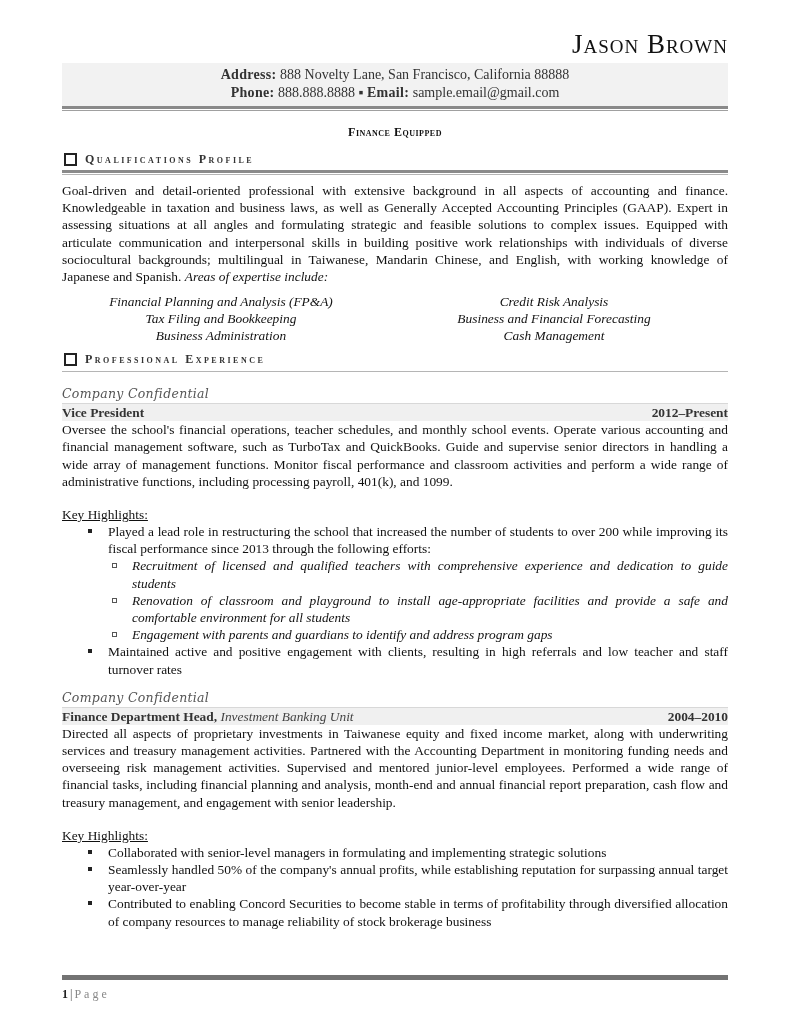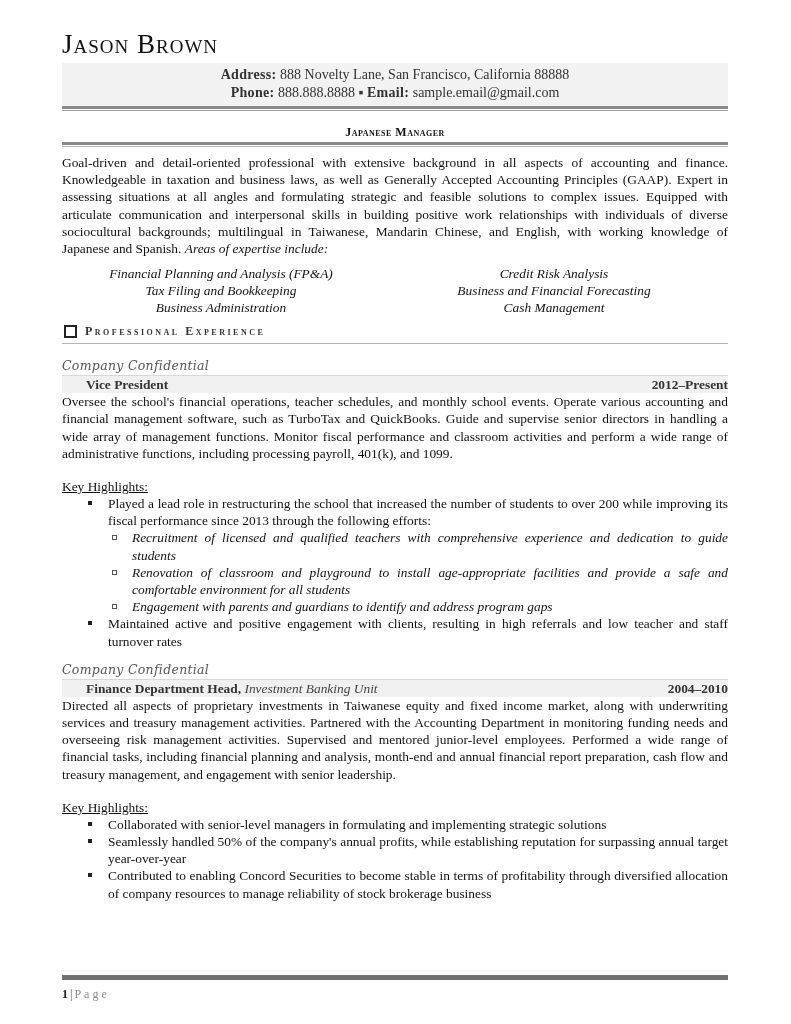--- a/index.html
+++ b/index.html
@@ -4,21 +4,21 @@
   <style>
     html, body { margin: 0; padding: 0; background: #ffffff; }
     body {
       width: 791px; height: 1024px; position: relative; overflow: hidden;
       font-family: "Liberation Serif", "DejaVu Serif", serif;
       color: #111;
     }
     .page { position: absolute; left: 62px; top: 0; width: 666px; }
 
     .name {
-      text-align: left; font-size: 27px; letter-spacing: 1px;
+      text-align: right; font-size: 27px; letter-spacing: 1px;
       margin-top: 28px; height: 32px; line-height: 32px; color: #111;
       font-variant: small-caps;
     }
     .contact {
       background: #f2f2f2; margin-top: 3px; padding: 3px 0 4px 0;
       text-align: center; font-size: 14px; line-height: 18px; color: #333;
     }
     .contact b { color: #333; letter-spacing: 0.3px; }
     .double-rule { border-top: 3px solid #8a8a8a; margin-top: 0; }
     .double-rule-thin { border-top: 1px solid #a0a0a0; margin-top: 1px; }
@@ -50,21 +50,21 @@
     .expertise .col.left { flex: 0 0 318px; }
 
     .company {
       font-style: italic; color: #555; font-size: 13.4px; margin-top: 14px; height: 17px;
       letter-spacing: 0.3px; font-family: "DejaVu Serif", serif; font-size: 12.5px;
     }
     .role-bar {
       background: #f0f0f0; border-top: 1px solid #d8d8d8;
       display: flex; justify-content: space-between; font-size: 13.4px; height: 17px; line-height: 17px;
     }
-    .role-bar .role { font-weight: bold; color: #333; margin-left: 24px; }
+    .role-bar .role { font-weight: bold; color: #333; }
     .role-bar .unit { font-style: italic; font-weight: normal; color: #444; }
     .role-bar .dates { color: #333; font-weight: bold; }
     p.desc { margin: 0; font-size: 13.4px; line-height: 17.2px; text-align: justify; }
 
     .kh {
       margin-top: 16px; font-size: 13.4px; text-decoration: underline; line-height: 17px;
     }
     ul.hl { list-style: none; margin: 0; padding: 0; }
     ul.hl > li {
       position: relative; padding-left: 46px; font-size: 13.4px; line-height: 17.2px; text-align: justify;
@@ -104,22 +104,26 @@
       <b>Phone:</b>
       <span>888.888.8888</span>
       <span>▪</span>
       <b>Email:</b>
       <span>sample.email@gmail.com</span>
     </div>
   </div>
   <div class="double-rule"></div>
   <div class="double-rule-thin"></div>
 
-  <div class="job-title">Japanese Manager</div>
+  <div class="job-title">Finance Equipped</div>
 
+  <div class="section-head">
+    <span class="box"></span>
+    <span>Qualifications Profile</span>
+  </div>
   <div class="section-rule"></div>
   <div class="section-rule-thin"></div>
 
   <p class="body"><span>Goal-driven and detail-oriented professional with extensive background in all aspects of accounting and finance. Knowledgeable in taxation and business laws, as well as Generally Accepted Accounting Principles (GAAP). Expert in assessing situations at all angles and formulating strategic and feasible solutions to complex issues. Equipped with articulate communication and interpersonal skills in building positive work relationships with individuals of diverse sociocultural backgrounds; multilingual in Taiwanese, Mandarin Chinese, and English, with working knowledge of Japanese and Spanish.</span> <i>Areas of expertise include:</i></p>
 
   <div class="expertise">
     <div class="col left">
       <div>Financial Planning and Analysis (FP&amp;A)</div>
       <div>Tax Filing and Bookkeeping</div>
       <div>Business Administration</div>

